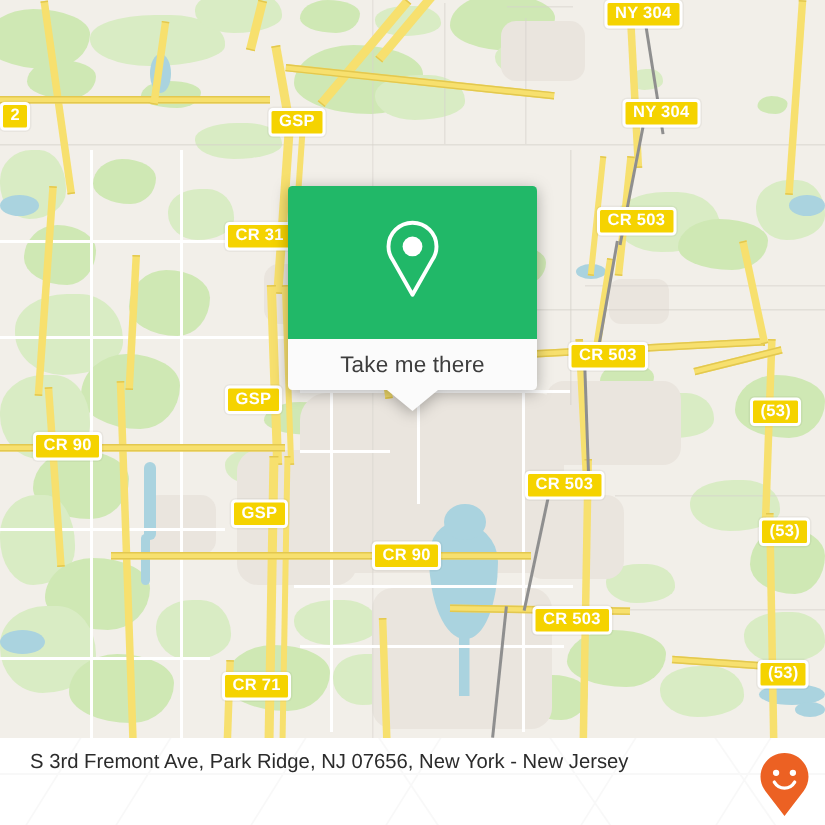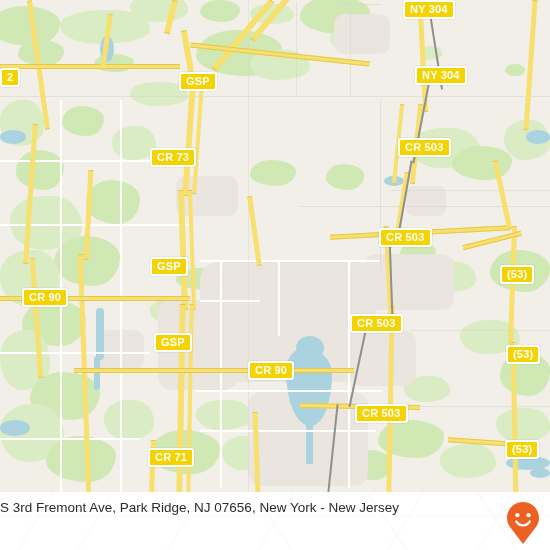--- a/index.html
+++ b/index.html
@@ -82,21 +82,21 @@
 
   
   #footer{
     position:absolute;left:0;top:492px;width:550px;height:58px;
     background:#ffffff;overflow:hidden;
   }
   #footer-bg{position:absolute;left:0;top:0;width:550px;height:58px;opacity:.055;}
   #footer-inner{
     position:relative;display:flex;align-items:flex-start;
     justify-content:space-between;height:58px;
-    padding:6px 10px 0 0;box-sizing:border-box;
+    padding:6px 10px 0 20px;box-sizing:border-box;
   }
   #footer-text{
     font-size:13.5px;line-height:19px;color:#2b2b2b;
     max-width:400px;
   }
   #logo{display:flex;align-items:center;gap:1px;margin-top:3px;}
   #logo-word{
     font-size:34px;line-height:34px;color:#1d1d1b;
     font-family:"DejaVu Sans", sans-serif;
     font-weight:400;letter-spacing:-1px;
@@ -278,35 +278,49 @@
       <div class="rail" style="left:390px;top:232px;width:1.5px;height:90px;transform:rotate(-2deg);"></div>
       <div class="rail" style="left:358px;top:316px;width:1.5px;height:92px;transform:rotate(12deg);"></div>
       <div class="rail" style="left:332px;top:404px;width:1.5px;height:88px;transform:rotate(6deg);"></div>
     </div>
 
     <div class="layer" id="shields">
         <div class="shield" style="left: 0px; top: 68px;">2</div>
         <div class="shield" style="left: 179px; top: 72px;">GSP</div>
         <div class="shield" style="left: 403px; top: 0px;">NY 304</div>
         <div class="shield" style="left: 415px; top: 66px;">NY 304</div>
-        <div class="shield" style="left: 150px; top: 148px;">CR 73</div>
+        <div class="shield" style="left: 150px; top: 148px;">CR 31</div>
         <div class="shield" style="left: 398px; top: 138px;">CR 503</div>
         <div class="shield" style="left: 379px; top: 228px;">CR 503</div>
         <div class="shield" style="left: 150px; top: 257px;">GSP</div>
         <div class="shield" style="left: 500px; top: 265px;">(53)</div>
         <div class="shield" style="left: 22px; top: 288px;">CR 90</div>
         <div class="shield" style="left: 154px; top: 333px;">GSP</div>
         <div class="shield" style="left: 350px; top: 314px;">CR 503</div>
         <div class="shield" style="left: 506px; top: 345px;">(53)</div>
         <div class="shield" style="left: 248px; top: 361px;">CR 90</div>
         <div class="shield" style="left: 355px; top: 404px;">CR 503</div>
         <div class="shield" style="left: 505px; top: 440px;">(53)</div>
         <div class="shield" style="left: 148px; top: 448px;">CR 71</div>
       </div>
 
+    <div id="popup">
+      <div id="popup-head">
+        <span>
+          <svg width="46" height="58" viewBox="0 0 46 58" fill="none">
+            <path d="M23 4.5c-8.8 0-16 7.1-16 15.9 0 3.4 1.1 6.6 3 9.2L23 52.5l13-22.9c1.9-2.6 3-5.8 3-9.2 0-8.8-7.2-15.9-16-15.9z" stroke="#ffffff" stroke-width="2.6" fill="none" stroke-linejoin="round"></path>
+            <circle cx="23" cy="20.3" r="6.6" fill="#ffffff"></circle>
+          </svg>
+        </span>
+      </div>
+      <div id="popup-body">
+        <span id="popup-label">Take me there</span>
+      </div>
+      <div id="popup-tail"></div>
+    </div>
 
   </div>
 
   <div id="footer">
     <svg id="footer-bg" viewBox="0 0 550 58" preserveAspectRatio="none">
       <g stroke="#8a8a8a" stroke-width="1.2" fill="none">
         <path d="M60 -10 L10 70"></path>
           <path d="M120 -10 L70 70"></path>
         <path d="M210 -10 L160 70"></path>
           <path d="M246 -10 L300 70"></path>

